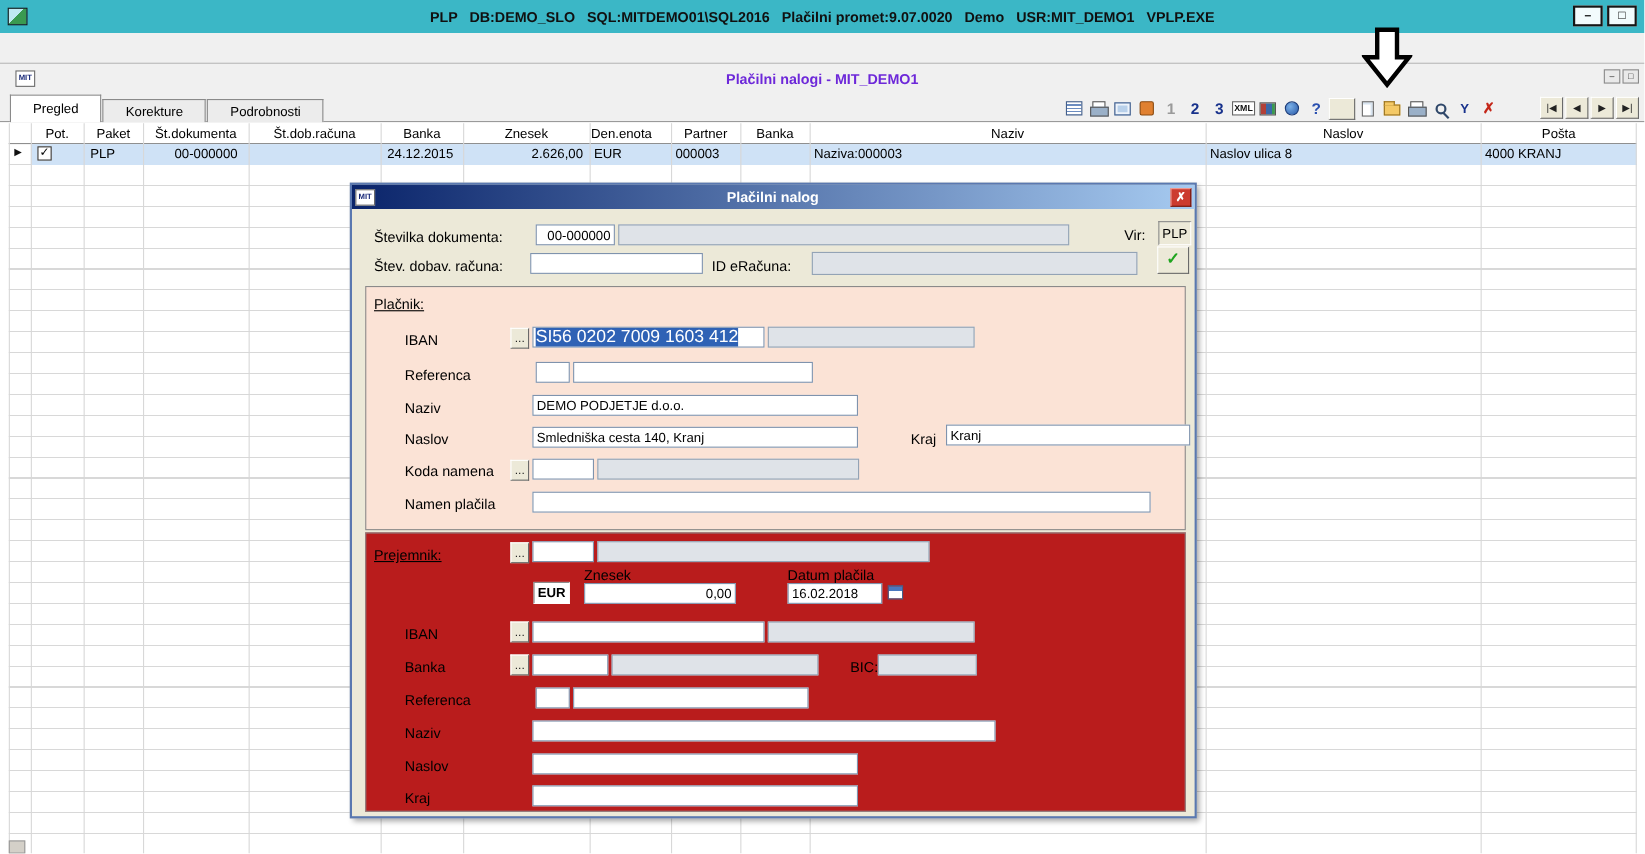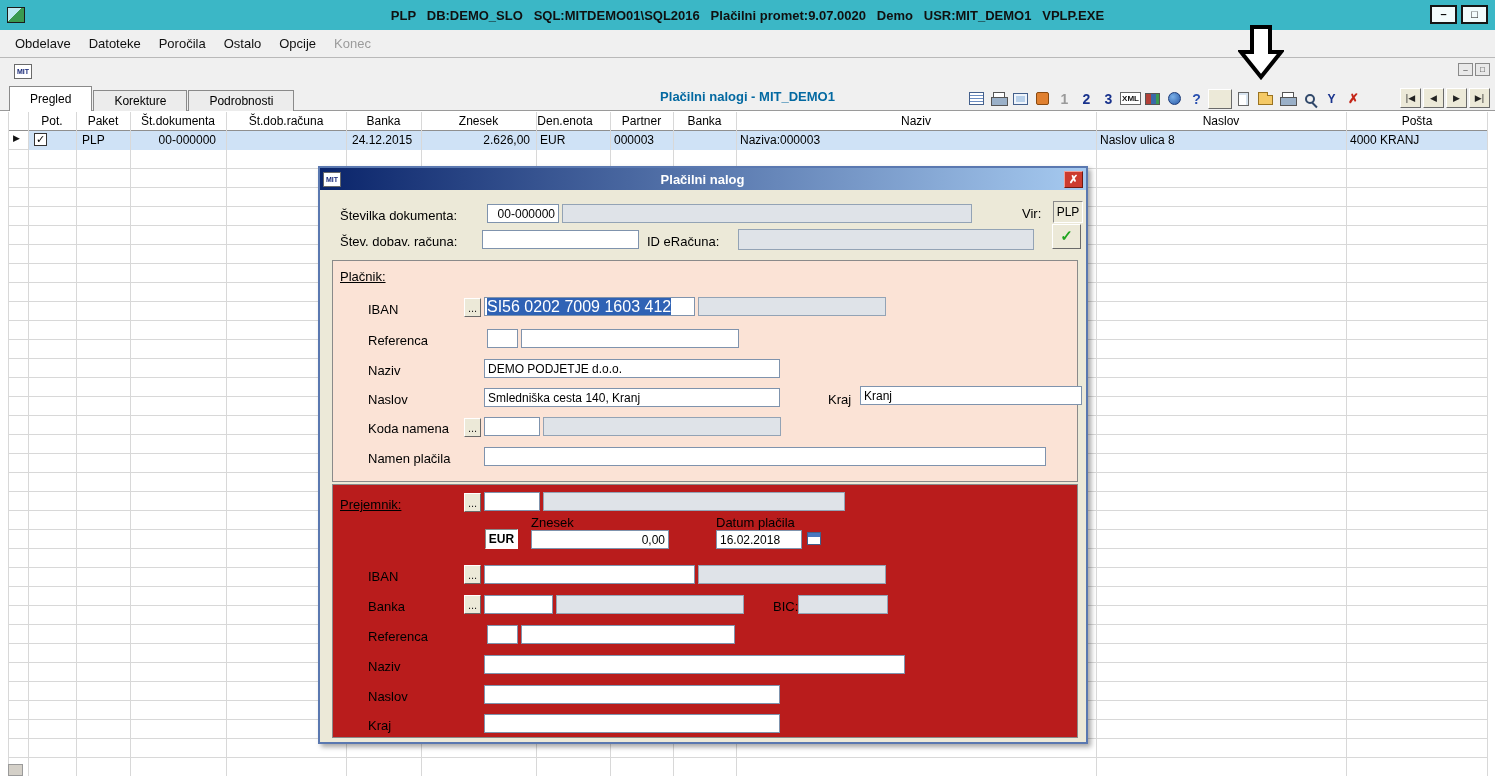--- a/index.html
+++ b/index.html
@@ -21,21 +21,21 @@
   
   .band { position:absolute; left:0; top:30px; width:1495px; height:81px; background:#f0f0f0; }
   .menubar { position:absolute; left:6px; top:0; height:27px; display:flex; align-items:center; }
   .menu-item { padding:0 9px; font-size:13px; color:#111; }
   .menu-item.disabled { color:#9b9b9b; }
   .child-header { position:absolute; left:0; top:27px; width:1495px; height:28px;
     border-top:1px solid #b9b9b9; }
   .mit-ico { position:absolute; width:18px; height:15px; background:#fff; border:1px solid #6a6a6a;
     font-size:7px; font-weight:bold; color:#182878; text-align:center; line-height:13px; }
   .child-title { position:absolute; left:0; right:0; top:6px; text-align:center;
-    font-size:13px; font-weight:bold; color:#0369a1;margin-top:25px; }
+    font-size:13px; font-weight:bold; color:#6d28d9; }
   .child-btns { position:absolute; right:5px; top:5px; display:flex; gap:2px; }
   .child-btn { width:15px; height:13px; background:#e9e9e9; border:1px solid #8a8a8a;
     font-size:8px; line-height:11px; text-align:center; color:#222; }
 
   
   .tabline { position:absolute; left:0; top:110px; width:1495px; height:1px; background:#9a9a9a; }
   .tabs { position:absolute; left:9px; top:86px; display:flex; align-items:flex-end; }
   .tab { height:21px; padding:3px 20px 0; font-size:12px; background:#ececec;
     border:1px solid #8a8a8a; border-bottom:none; margin-right:1px; }
   .tab.active { height:25px; padding-top:5px; background:#fff; position:relative; z-index:2; }
@@ -145,28 +145,20 @@
 <div class="titlebar">
   <div class="app-ico"></div>
   <div class="titlebar-text">PLP   DB:DEMO_SLO   SQL:MITDEMO01\SQL2016   Plačilni promet:9.07.0020   Demo   USR:MIT_DEMO1   VPLP.EXE</div>
   <div class="win-btns">
     <div class="win-btn">–</div>
     <div class="win-btn">□</div>
   </div>
 </div>
 
 <div class="band">
-  <div class="menubar">
-    <span class="menu-item">Obdelave</span>
-    <span class="menu-item">Datoteke</span>
-    <span class="menu-item">Poročila</span>
-    <span class="menu-item">Ostalo</span>
-    <span class="menu-item">Opcije</span>
-    <span class="menu-item disabled">Konec</span>
-  </div>
   <div class="child-header">
     <div class="mit-ico" style="left:14px; top:6px;">MIT</div>
     <div class="child-title">Plačilni nalogi - MIT_DEMO1</div>
     <div class="child-btns">
       <div class="child-btn">–</div>
       <div class="child-btn">□</div>
     </div>
   </div>
 </div>
 <div class="tabline"></div>

